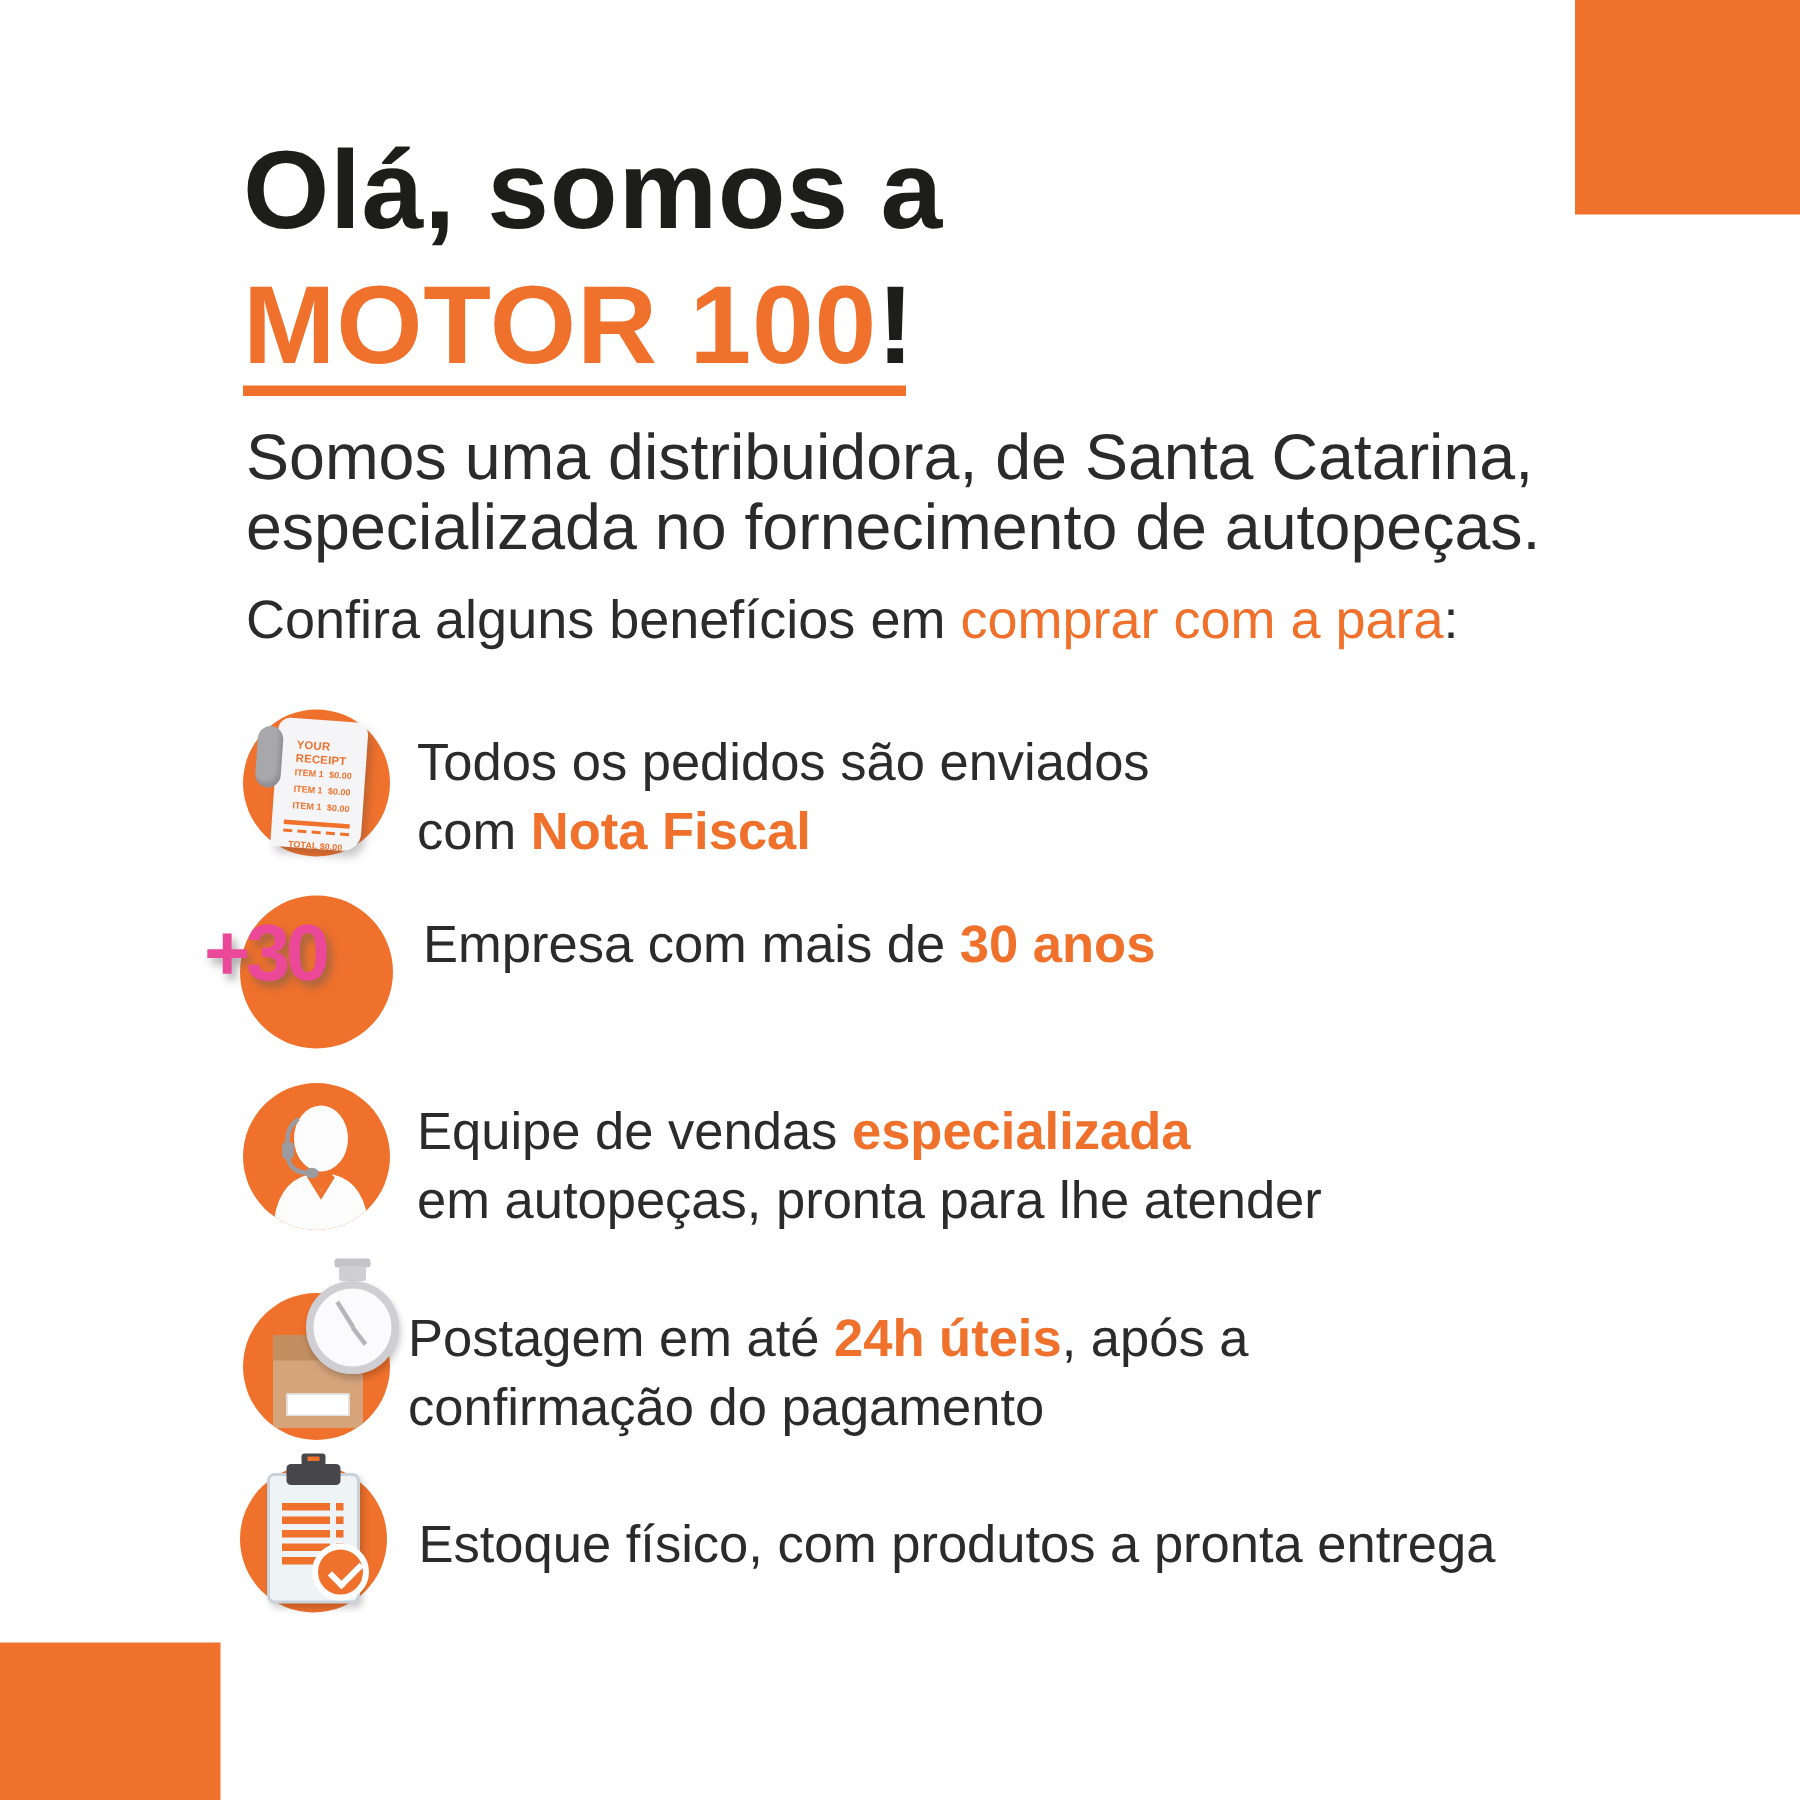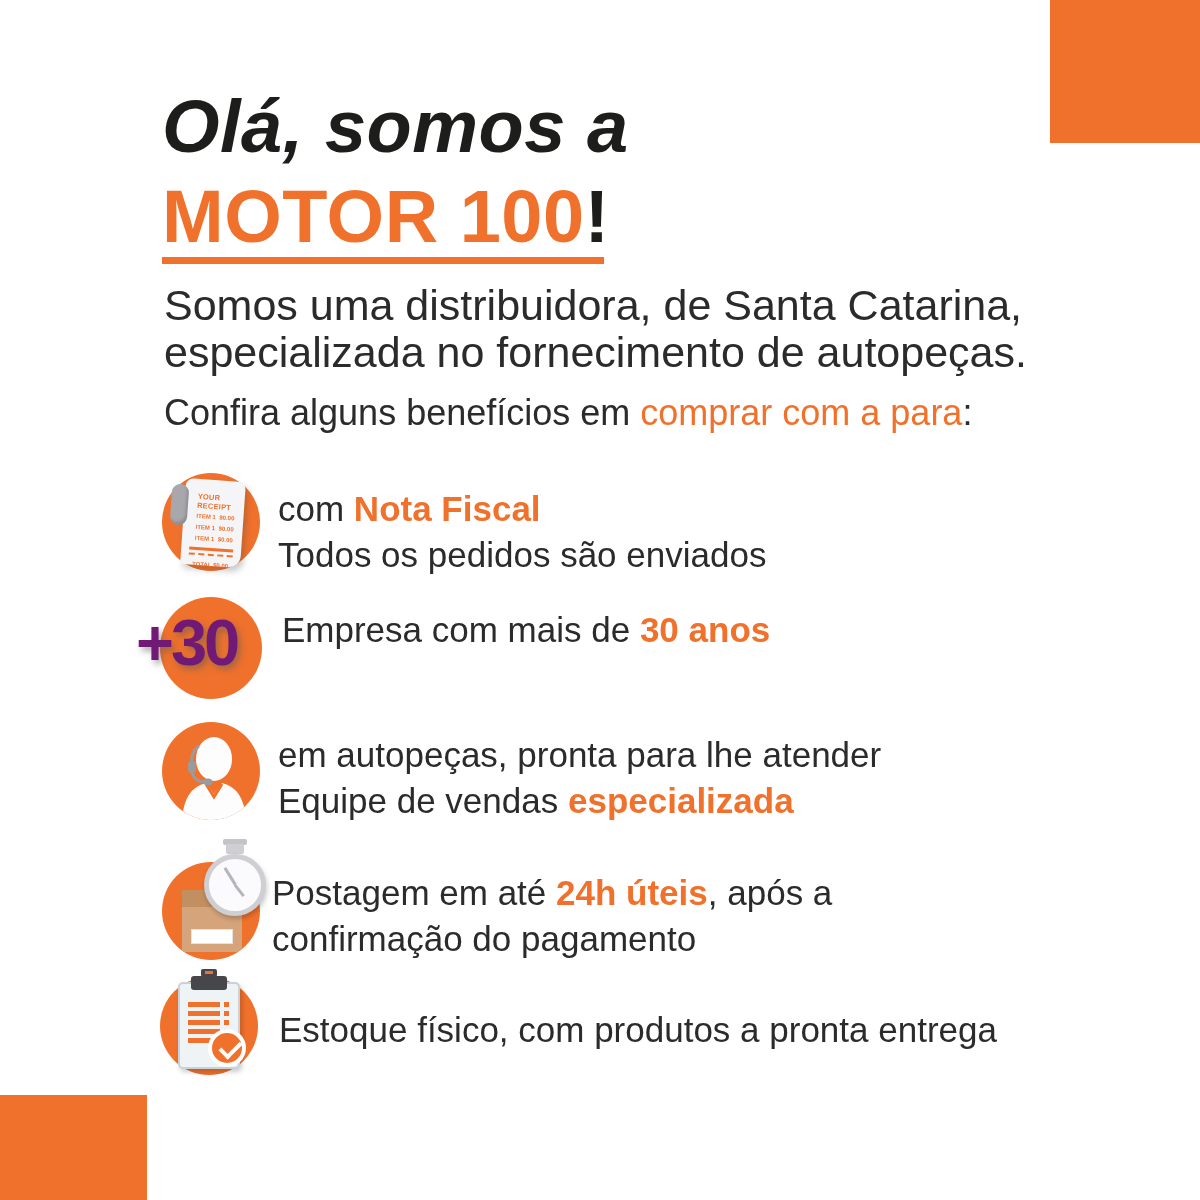--- a/index.html
+++ b/index.html
@@ -12,21 +12,21 @@
   html,body{margin:0;padding:0;}
   body{
     width:1200px;height:1200px;position:relative;background:#ffffff;
     font-family:"Liberation Sans", sans-serif;overflow:hidden;
   }
   
   .sq-tr{position:absolute;top:0;right:0;width:150px;height:143px;background:var(--orange);}
   .sq-bl{position:absolute;bottom:0;left:0;width:147px;height:105px;background:var(--orange);}
 
   
-  .t1{position:absolute;left:162px;top:84px;font-size:74px;font-weight:bold;color:var(--ink);letter-spacing:.5px;font-style:italic;}
+  .t1{position:absolute;left:162px;top:84px;font-size:74px;font-weight:bold;color:var(--ink);letter-spacing:.5px;}
   .t2{position:absolute;left:162px;top:174px;font-size:74px;font-weight:bold;letter-spacing:.5px;}
   .t2 .brand{color:var(--orange);}
   .t2 .bang{color:var(--ink);}
   .brand-underline{position:absolute;left:162px;top:257px;width:442px;height:7px;background:var(--orange);}
 
   .about{position:absolute;left:164px;top:282px;font-size:43px;line-height:47px;color:var(--body);}
   .intro{position:absolute;left:164px;top:392px;font-size:36px;color:var(--body);}
   .intro .accent{color:var(--orange);}
 
   
@@ -51,21 +51,21 @@
   .r-head{font-size:7.5px;font-weight:bold;color:var(--orange);padding-left:13px;letter-spacing:.2px;}
   .r-row{display:flex;justify-content:space-between;padding:0 9px 0 13px;color:var(--orange);
          font-weight:bold;font-size:6px;line-height:9px;margin-top:2px;}
   .r-line{height:2.5px;background:var(--orange);margin:4px 8px 3px 8px;}
   .r-dash{border-top:2px dashed var(--orange);margin:0 8px;}
   .r-total{font-size:6px;color:var(--orange);font-weight:bold;text-align:center;margin-top:6px;}
 
   
   .ic30{width:112px;height:105px;position:relative;flex:none;}
   .ic30 .circle{position:absolute;left:10px;top:0;width:102px;height:102px;border-radius:50%;background:var(--orange);}
-  .badge30{position:absolute;left:-14px;top:8px;font-size:65px;font-weight:bold;color:#701a75;
+  .badge30{position:absolute;left:-14px;top:8px;font-size:53px;font-weight:bold;color:#ec4899;
            letter-spacing:-3px;text-shadow:3px 4px 6px rgba(90,90,90,.5);}
 
   
   .agent-svg{display:block;width:98px;height:98px;}
 
   
   .ic4{width:110px;height:122px;position:relative;flex:none;}
   .ic4 .circle{position:absolute;left:0;top:20px;width:98px;height:98px;border-radius:50%;background:var(--orange);overflow:hidden;}
   .box{position:absolute;left:20px;top:28px;width:60px;height:62px;background:#d6a47b;}
   .box .flap{position:absolute;left:0;top:0;width:100%;height:17px;background:#c28f60;}
@@ -126,22 +126,22 @@
           <span>ITEM 1</span>
           <span>$0.00</span>
         </div>
       <div class="r-line"></div>
       <div class="r-dash"></div>
       <div class="r-total">TOTAL $0.00</div>
     </div>
     <div class="thumb"></div>
   </div>
   <div class="txt">
+    <div><span>Todos os pedidos são enviados</span><span class="accent"></span><span></span></div>
     <div><span>com </span><span class="accent">Nota Fiscal</span><span></span></div>
-    <div><span>Todos os pedidos são enviados</span><span class="accent"></span><span></span></div>
   </div>
 </div>
 
 <div class="row r2">
   <div class="ic30">
     <div class="circle"></div>
     <div class="badge30">+30</div>
   </div>
   <div class="txt">
     <div><span>Empresa com mais de </span><span class="accent">30 anos</span><span></span></div>
@@ -162,22 +162,22 @@
         <path d="M20 98 Q22 66 44 61 L52 72 L60 61 Q82 66 84 98 Z" fill="#fdfdfe"></path>
         <path d="M44 62 L52 75 L60 62" fill="none" stroke="#F0712C" stroke-width="3"></path>
         <path d="M37 24 Q28 30 30 43" stroke="#9b9b9f" stroke-width="3" fill="none"></path>
         <rect x="26" y="39" width="8" height="12" rx="3.5" fill="#9b9b9f"></rect>
         <path d="M30 50 Q32 60 44 60" stroke="#9b9b9f" stroke-width="3" fill="none"></path>
         <ellipse cx="46" cy="60" rx="4.5" ry="3.5" fill="#9b9b9f"></ellipse>
       </g>
     </svg>
   </div>
   <div class="txt">
+    <div><span>Equipe de vendas </span><span class="accent">especializada</span><span></span></div>
     <div><span>em autopeças, pronta para lhe atender</span><span class="accent"></span><span></span></div>
-    <div><span>Equipe de vendas </span><span class="accent">especializada</span><span></span></div>
   </div>
 </div>
 
 <div class="row r4">
   <div class="ic4">
     <div class="circle">
       <div class="box">
         <div class="flap"></div>
         <div class="label"></div>
       </div>

